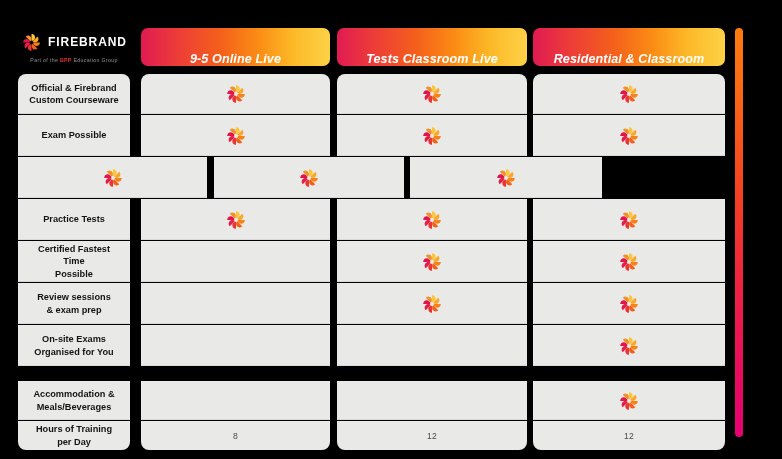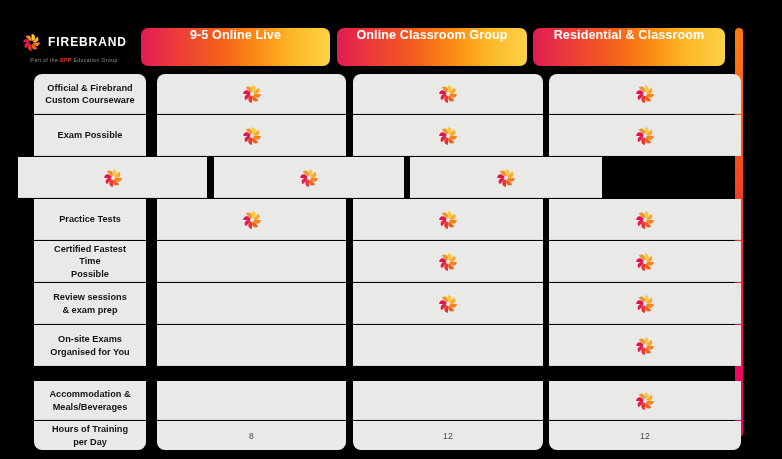--- a/index.html
+++ b/index.html
@@ -40,22 +40,23 @@
     letter-spacing: 0.35px;
     white-space: nowrap;
   }
   .logo-sub b { color: #e4322b; font-weight: bold; }
 
   
   .hdr {
     position: absolute;
     top: 28px; height: 38px;
     border-radius: 7px;
-    display: flex; align-items: flex-start; justify-content: center;
+    display: flex; align-items: flex-end; justify-content: center;
     background: linear-gradient(90deg, #e01b52 0%, #ec3a3a 18%, #f4601b 42%, #fb8c14 62%, #fcb826 80%, #fdd247 100%);
+    font-style: italic;
   }
   .hdr span {
     color: #ffffff;
     font-size: 12.6px;
     font-weight: bold;
     letter-spacing: 0.1px;
     white-space: nowrap;
   }
   .hdr-1 { left: 141px; width: 189px; }
   .hdr-2 { left: 337px; width: 190px; }
@@ -86,21 +87,20 @@
     background: #e9e9e7;
     display: flex;
     align-items: center;
     justify-content: center;
     position: relative;
   }
   .cell.label {
     flex: 0 0 112px;
     margin-right: 11px;
     padding: 0 10px;
-    margin-left: 16px;
   }
   .cell.col { flex: 0 0 189px; }
   .cell.col.c1 { margin-right: 7px; }
   .cell.col.c2 { flex: 0 0 190px; margin-right: 6px; }
   .cell.col.c3 { flex: 0 0 192px; }
 
   .label-text {
     color: #141414;
     font-size: 9.2px;
     font-weight: bold;
@@ -170,21 +170,21 @@
     </div>
     <div class="logo-sub">
       <span>Part of the </span><b>BPP</b><span> Education Group</span>
     </div>
   </div>
 
   <div class="hdr hdr-1">
     <span>9-5 Online Live</span>
   </div>
   <div class="hdr hdr-2">
-    <span>Online Classroom Group</span>
+    <span>Tests Classroom Live</span>
   </div>
   <div class="hdr hdr-3">
     <span>Residential &amp; Classroom</span>
   </div>
 
   <div class="side-bar"></div>
 
   <div class="grid" id="grid">
       <div class="row r-first" style="top: 0px; height: 40px;">
         <div class="cell label">

